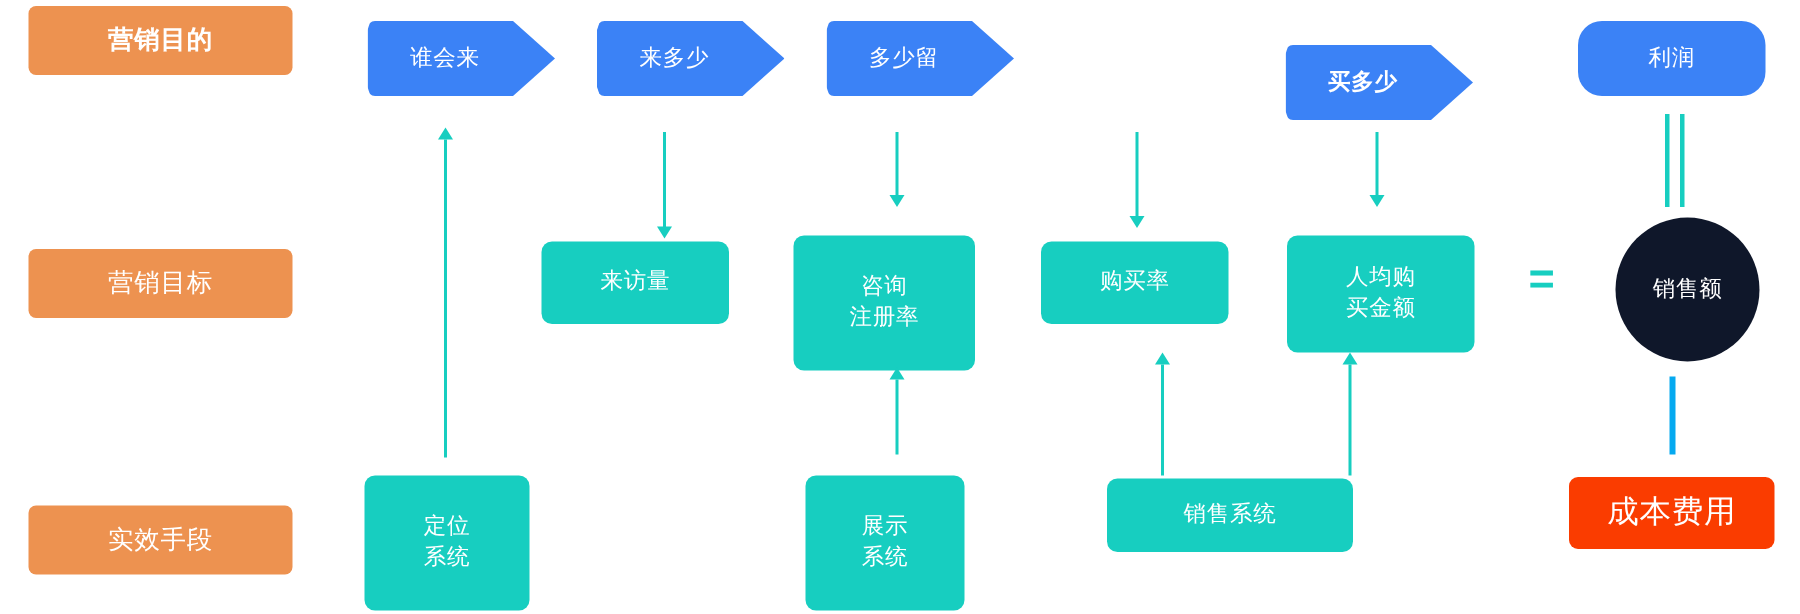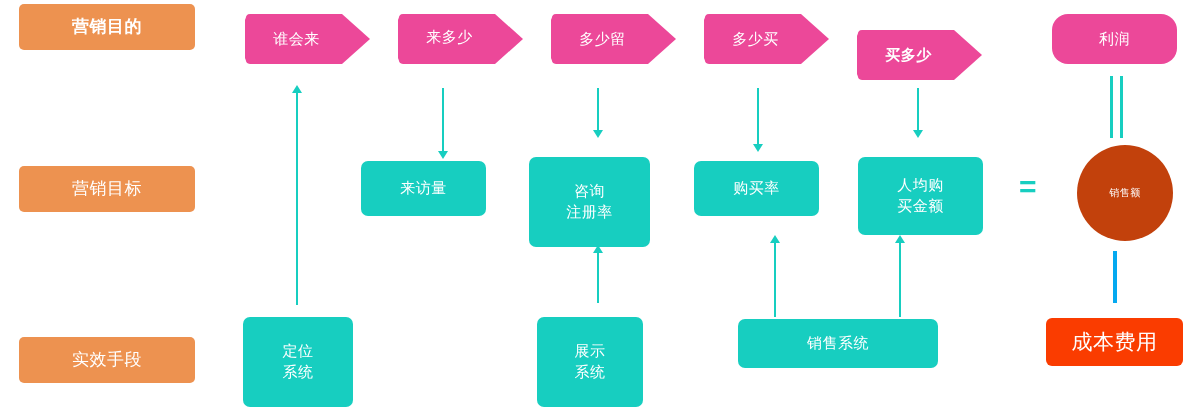--- a/index.html
+++ b/index.html
@@ -33,43 +33,43 @@
   .row-label {
     background: #ED9250;
     border-radius: 5px;
     font-size: 17px;
     width: 176px;
     height: 46px;
     left: 19px;
   }
   
   .chev {
-    background: #ec4899;
+    background: #3b82f6;
     font-size: 15px;
     height: 50px;
     padding-right: 22px;
   }
   .chev-arrow {
     border-radius: 5px 0 0 5px;
     clip-path: polygon(0 6px, 0 calc(100% - 6px), 2px 100%, calc(100% - 28px) 100%, 100% 50%, calc(100% - 28px) 0, 2px 0);
   }
   .chev-plain {
     border-radius: 16px;
     padding-right: 0;
   }
   
   .teal-box {
     background: #17CEC0;
     border-radius: 7px;
     font-size: 15px;
   }
   .teal-circle {
-    background: #c2410c;
+    background: #0f172a;
     border-radius: 50%;
-    font-size: 10px;
+    font-size: 15px;
   }
   .red-box {
     background: #FA3C00;
     border-radius: 6px;
     font-size: 21px;
   }
   .eq-sign {
     position: absolute;
     font-size: 30px;
     font-weight: bold;
@@ -118,25 +118,24 @@
 <div id="canvas">
 
   <div class="node row-label" style="top:4px;font-weight:bold;">营销目的</div>
 
   <div class="node row-label" style="top:166px;">营销目标</div>
 
   <div class="node row-label" style="top:317px;margin-top:20px;">实效手段</div>
 
   <div class="node chev chev-arrow" style="left:245px; top:14px; width:125px;">谁会来</div>
 
-  <div class="node chev chev-arrow" style="left:398px; top:14px; width:125px;font-family:Liberation Mono, monospace;">来多少</div>
+  <div class="node chev chev-arrow" style="left:398px; top:14px; width:125px;">来多少</div>
 
   <div class="node chev chev-arrow" style="left:551px; top:14px; width:125px;">多少留</div>
 
-  <div class="node chev chev-arrow" style="left:704px; top:14px; width:125px;">多少买</div>
 
   <div class="node chev chev-arrow" style="left:857px; top:30px; width:125px;font-weight:bold;">买多少</div>
 
   <div class="node chev chev-plain" style="left:1052px; top:14px; width:125px;">利润</div>
 
   <div class="node teal-box" style="left:361px; top:161px; width:125px; height:55px;">来访量</div>
 
   <div class="node teal-box multiline" style="left:529px; top:145px; width:121px; height:90px;">
     <span>咨询</span>
     <span>注册率</span>
@@ -156,21 +155,21 @@
   <div class="node teal-box multiline" style="left:243px; top:305px; width:110px; height:90px;">
     <span>定位</span>
     <span>系统</span>
   </div>
 
   <div class="node teal-box multiline" style="left:537px; top:305px; width:106px; height:90px;">
     <span>展示</span>
     <span>系统</span>
   </div>
 
-  <div class="node teal-box" style="left:738px; top:319px; width:200px; height:49px;">销售系统</div>
+  <div class="node teal-box" style="left:738px; top:319px; width:164px; height:49px;">销售系统</div>
 
   <div class="node red-box" style="left:1046px; top:318px; width:137px; height:48px;">成本费用</div>
 
   <div class="conn">
     <div class="vline" style="left:296px; top:93px; width:2px; height:212px;"></div>
     <div class="arrowhead-up" style="left:292px; top:85px;"></div>
   </div>
 
   <div class="conn">
     <div class="vline" style="left:442px; top:88px; width:2px; height:65px;"></div>

